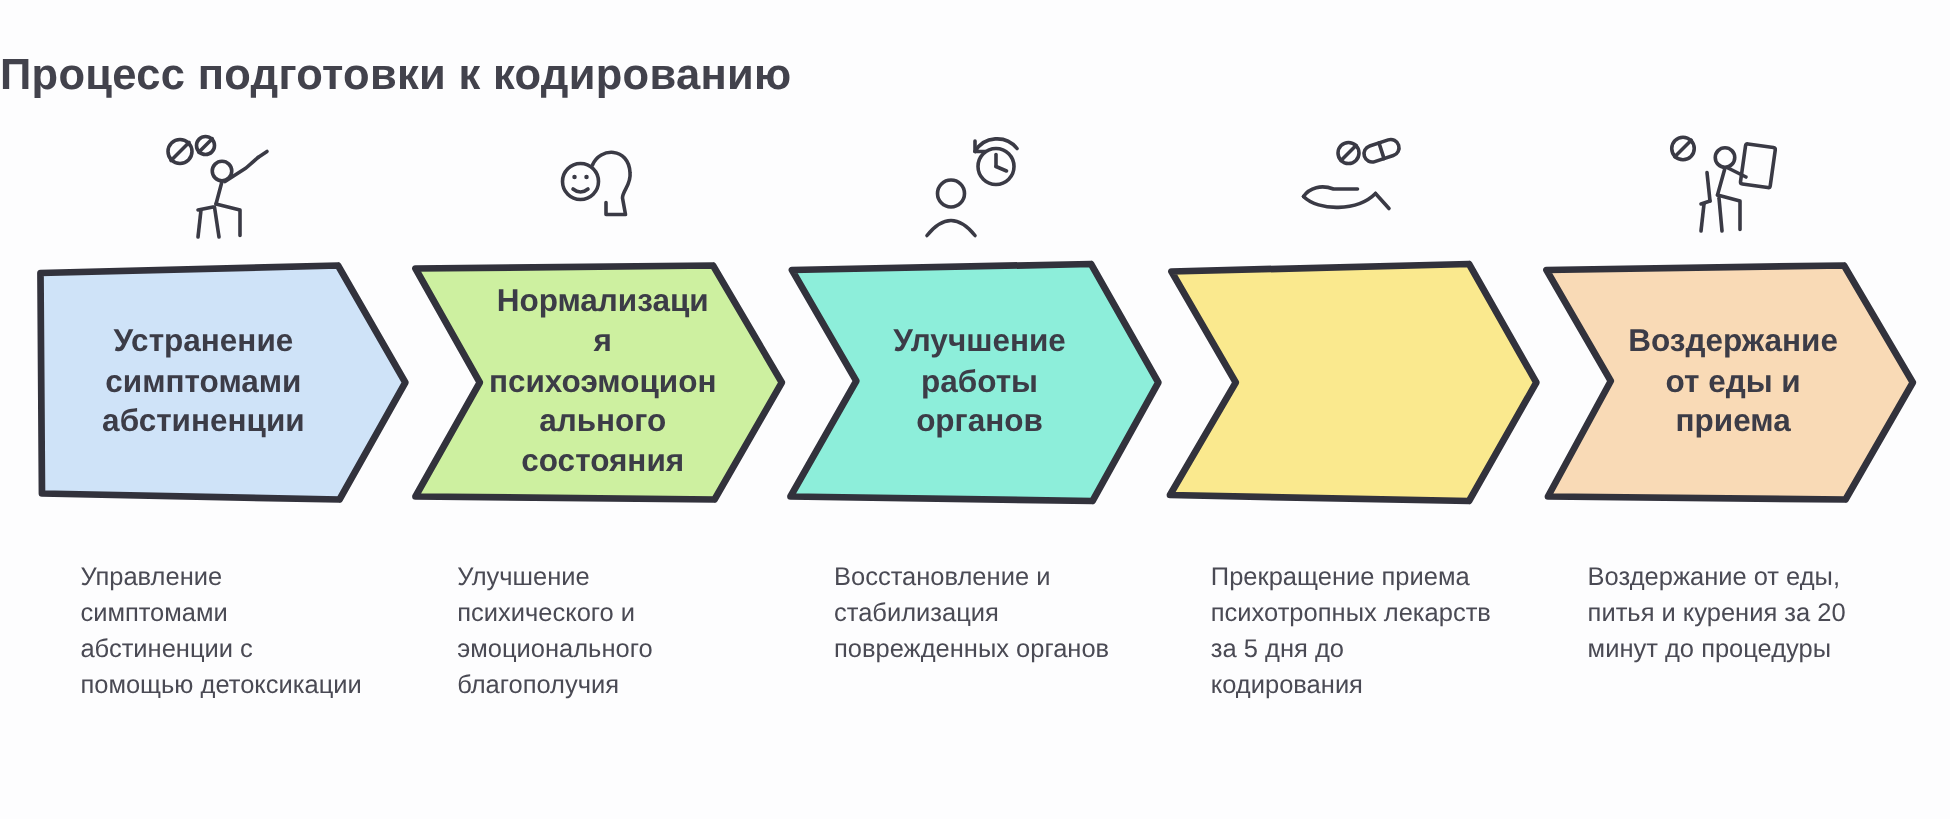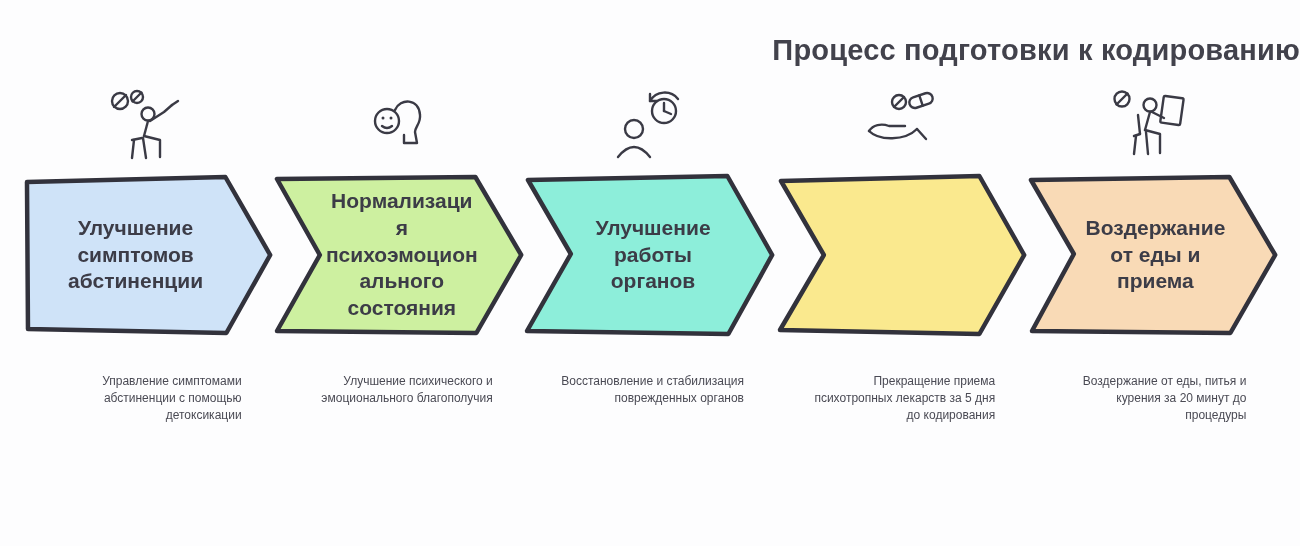--- a/index.html
+++ b/index.html
@@ -4,21 +4,21 @@
 <style>
   html,body { margin:0; padding:0; }
   body {
     width:1300px; height:546px;
     background:#fdfdfe;
     font-family:"Liberation Sans", sans-serif;
     color:#44444e;
     overflow:hidden;
   }
   .title {
-    text-align:right;
+    text-align:left;
     margin-top:34px;
     font-size:29px;
     font-weight:700;
     color:#42424c;
     letter-spacing:.2px;
   }
   .steps { display:flex; padding:0 22px; margin-top:8px; }
   .step { flex:1; position:relative; min-width:0; }
   .icon-wrap {
     height:90px;
@@ -38,22 +38,22 @@
     display:flex; align-items:center; justify-content:center;
     text-align:center;
     font-size:21px; font-weight:700; color:#3c3c47;
     line-height:1.28;
     word-break:break-word;
   }
   .step.first .chev-label { left:22px; }
   .desc {
     margin:36px auto 0;
     width:188px;
-    text-align:right;
-    font-size:12px;
+    text-align:left;
+    font-size:17px;
     line-height:1.42;
     color:#4a4a54;
   }
 </style>
 </head>
 <body>
 
 <div class="title">Процесс подготовки к кодированию</div>
 
 <div class="steps">
@@ -72,21 +72,21 @@
         <path d="M38,49 L54,53 L54,70"></path>
         <path d="M36,51 L26,53"></path>
           <path d="M28,53 L26,71"></path>
           <path d="M37,51 L40,71"></path>
       </svg>
     </div>
     <div class="chev">
       <svg viewBox="0 0 252 164" preserveAspectRatio="none">
         <path class="chev-path" d="M5,9 L204,4 L249,82 L205,160 L6,156 Z" fill="#cfe3f8"></path>
       </svg>
-      <div class="chev-label">Улучшение симптомов абстиненции</div>
+      <div class="chev-label">Устранение симптомами абстиненции</div>
     </div>
     <div class="desc">Управление симптомами абстиненции с помощью детоксикации</div>
   </div>
 
   <div class="step">
     <div class="icon-wrap">
       <svg class="icon-svg" width="84" height="78" viewBox="0 0 84 78">
         <circle cx="30" cy="34" r="12"></circle>
         <circle class="dotfill" cx="26" cy="31" r="1.5"></circle>
         <circle class="dotfill" cx="34" cy="31" r="1.5"></circle>

